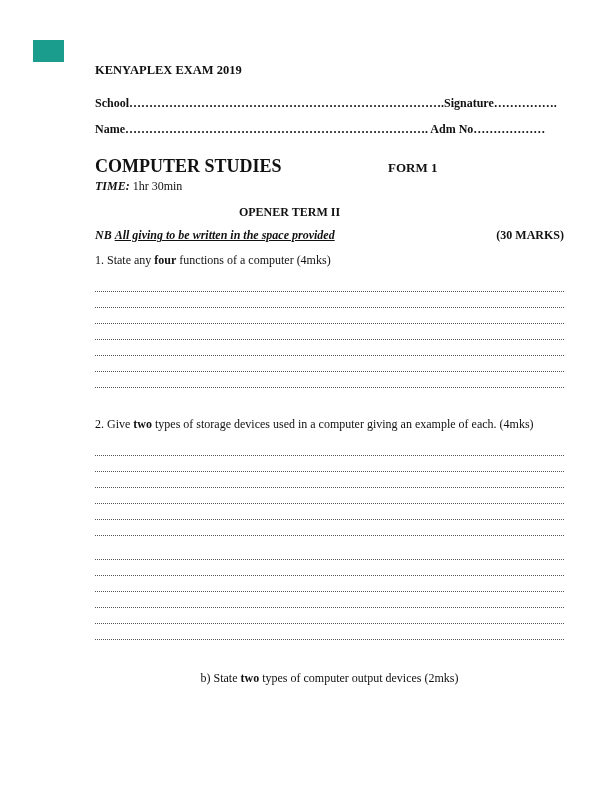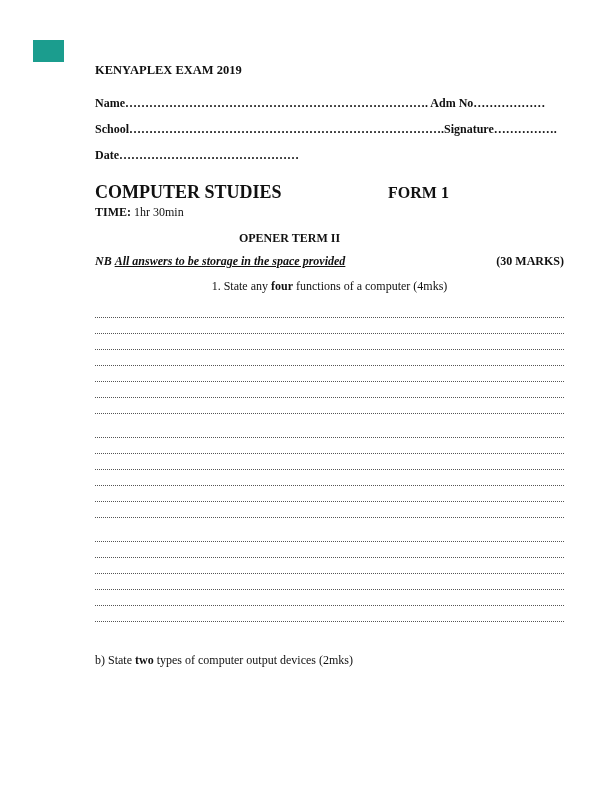--- a/index.html
+++ b/index.html
@@ -44,26 +44,26 @@
     line-height: 16px;
   }
   .subject {
     display: inline-block;
     width: 290px;
     font-weight: bold;
     font-size: 18px;
   }
   .form-label {
     font-weight: bold;
-    font-size: 16px;
+    font-size: 13px;
   }
   .time-line {
     line-height: 21px;
   }
-  .time-label { font-weight: bold; }
+  .time-label { font-weight: bold; font-style: italic; }
   .term-title {
     text-align: center;
     padding-right: 80px;
     margin-top: 7px;
     line-height: 16px;
     font-weight: bold;
   }
   .nb-row {
     display: flex;
     justify-content: space-between;
@@ -78,77 +78,79 @@
   }
   .nb-text {
     font-weight: bold;
     font-style: italic;
     text-decoration: underline;
   }
   .marks-label { font-weight: bold; }
   .question {
     line-height: 16px;
   }
-  .q1 { margin-top: 9px; text-align: center; }
+  .q1 { margin-top: 9px; }
   .q2 { margin-top: 28px; }
   .q3a { margin-top: 20px; }
-  .q3b { margin-top: 30px; }
+  .q3b { margin-top: 30px; text-align: center; }
   .q-bold { font-weight: bold; }
   .answer-lines { margin-top: 8px; }
   .answer-line {
     height: 15px;
     border-bottom: 1px dotted #555555;
   }
 </style>
 </head>
 <body>
 
 <div class="page">
 
   <div class="corner-mark" style="background-color: rgb(27, 157, 142);"></div>
 
   <div class="exam-title">KENYAPLEX EXAM 2019</div>
 
+  <div class="hdr-line">School…………………………………………………………………….Signature…………….</div>
   <div class="hdr-line">Name…………………………………………………………………. Adm No………………</div>
-  <div class="hdr-line">School…………………………………………………………………….Signature…………….</div>
-  <div class="hdr-line">Date………………………………………</div>
 
   <div class="subject-row">
     <span class="subject">COMPUTER STUDIES</span>
     <span class="form-label">FORM 1</span>
   </div>
 
   <div class="time-line">
     <span class="time-label">TIME:</span>
     <span>1hr 30min</span>
   </div>
 
   <div class="term-title">OPENER TERM II</div>
 
   <div class="nb-row">
     <span>
       <span class="nb-prefix">NB</span>
-      <span class="nb-text">All answers to be storage in the space provided</span>
+      <span class="nb-text">All giving to be written in the space provided</span>
     </span>
     <span class="marks-label">(30 MARKS)</span>
   </div>
 
   <div class="question q1">
     <span>1. State any </span><span class="q-bold">four</span><span> functions of a computer (4mks)</span>
   </div>
   <div class="answer-lines">
       <div class="answer-line"></div>
       <div class="answer-line"></div>
       <div class="answer-line"></div>
       <div class="answer-line"></div>
       <div class="answer-line"></div>
       <div class="answer-line"></div>
       <div class="answer-line"></div>
     </div>
 
+  <div class="question q2">
+    <span>2. Give </span><span class="q-bold">two</span><span> types of storage devices used in a computer giving an example of each. (4mks)</span>
+  </div>
   <div class="answer-lines">
       <div class="answer-line"></div>
       <div class="answer-line"></div>
       <div class="answer-line"></div>
       <div class="answer-line"></div>
       <div class="answer-line"></div>
       <div class="answer-line"></div>
     </div>
 
   <div class="answer-lines">

